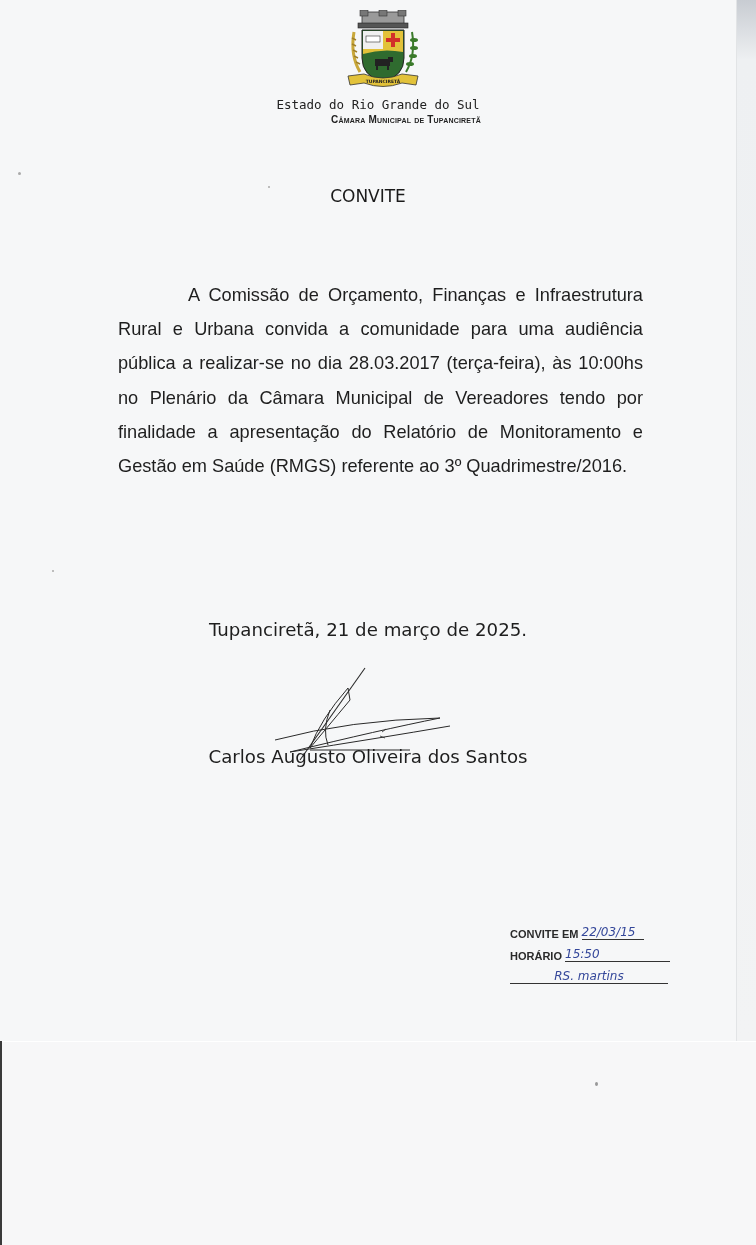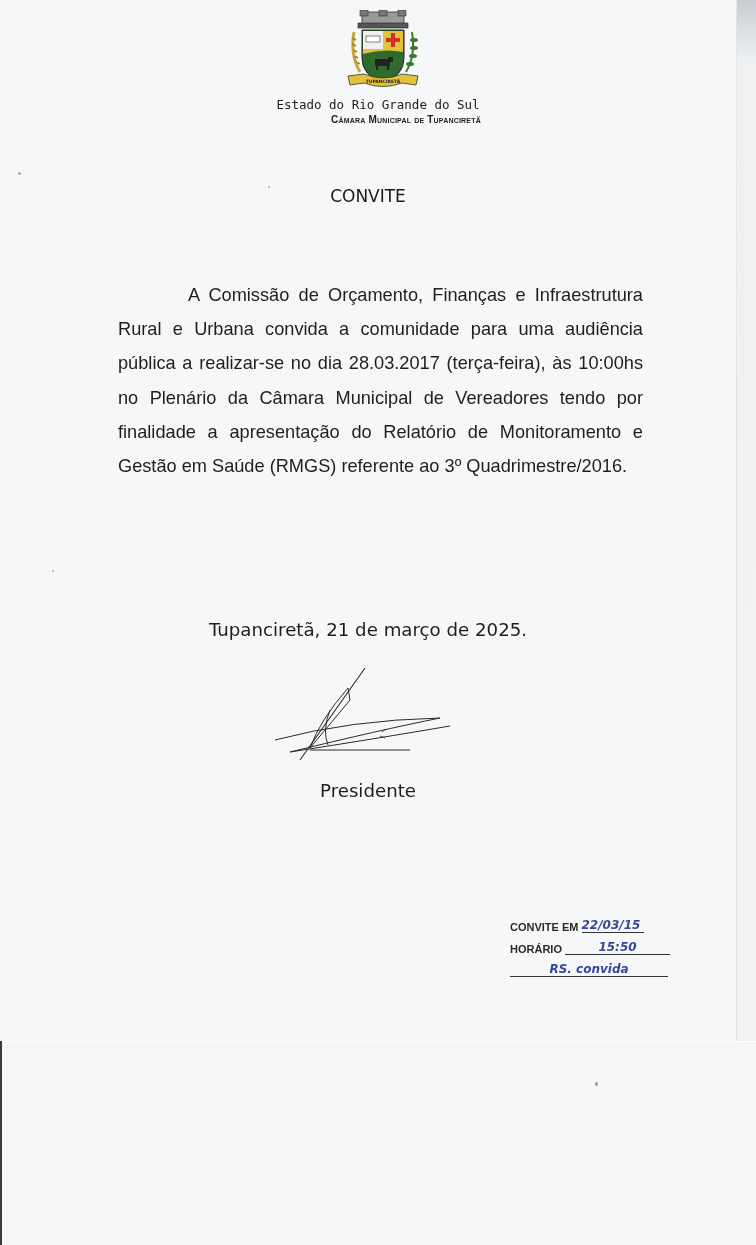--- a/index.html
+++ b/index.html
@@ -62,22 +62,22 @@
   .signer-role {
     position: absolute; left: 0; width: 736px; top: 780px; text-align: center;
     font-family: "DejaVu Sans", sans-serif; font-size: 18.2px; color: #1e1e1e;
   }
   .stamp {
     position: absolute; left: 510px; top: 918px; width: 165px; height: 70px;
     font-family: "Liberation Sans", sans-serif; font-weight: bold; font-size: 11px; color: #2a2a2a;
   }
   .stamp-row { position: absolute; left: 0; height: 18px; white-space: nowrap; }
   .stamp-row .hand {
-    font-family: "DejaVu Sans", sans-serif; font-style: italic; font-weight: bold;
-    color: #34479a; font-size: 12px; display: inline-block;
+    font-family: "DejaVu Sans", sans-serif; font-style: italic; font-weight: normal;
+    color: #34479a; font-size: 12px; display: inline-block; margin-top: 7px;
   }
   .stamp-row.r1 { top: 0; }
   .stamp-row.r2 { top: 22px; }
   .stamp-row.r3 { top: 44px; }
   .line-fill { display: inline-block; border-bottom: 1px solid #333; vertical-align: bottom; }
   .speck { position: absolute; background: #aaa; border-radius: 50%; }
 </style>
 </head>
 <body>
 
@@ -130,33 +130,33 @@
 
   <svg class="signature" viewBox="0 0 260 110">
     <path d="M135 8 L70 100" stroke="#2a2a2a" stroke-width="1.1" fill="none"></path>
     <path d="M118 28 Q90 60 80 88 Q95 70 120 40 Z" stroke="#2a2a2a" stroke-width="1" fill="none"></path>
     <path d="M45 80 Q120 60 210 58 Q150 70 60 92 Q150 78 220 66" stroke="#2a2a2a" stroke-width="1" fill="none"></path>
     <path d="M80 90 L180 90" stroke="#2a2a2a" stroke-width="1" fill="none"></path>
     <path d="M100 50 Q92 70 98 85" stroke="#2a2a2a" stroke-width="1" fill="none"></path>
     <path d="M152 72 l4 -3 M150 76 l5 2" stroke="#2a2a2a" stroke-width="0.8"></path>
   </svg>
 
-  <div class="signer-role">Presidente</div>
+  <div class="signer-name">Carlos Augusto Oliveira dos Santos</div>
 
   <div class="stamp">
     <div class="stamp-row r1">
       <span>CONVITE EM</span>
       <span class="line-fill" style="width:62px;"><span class="hand">22/03/15</span></span>
     </div>
     <div class="stamp-row r2">
       <span>HORÁRIO</span>
-      <span class="line-fill" style="width:105px; text-align:center;"><span class="hand">15:50</span></span>
+      <span class="line-fill" style="width:105px; "><span class="hand">15:50</span></span>
     </div>
     <div class="stamp-row r3">
-      <span class="line-fill" style="width:158px; text-align:center;"><span class="hand">RS. convida</span></span>
+      <span class="line-fill" style="width:158px; text-align:center;"><span class="hand">RS. martins</span></span>
     </div>
   </div>
 
   <div class="speck" style="left:18px; top:172px; width:3px; height:3px;"></div>
   <div class="speck" style="left:268px; top:186px; width:2px; height:2px;"></div>
   <div class="speck" style="left:52px; top:570px; width:2px; height:2px;"></div>
 </div>
 
 <div class="edge-strip"></div>
 <div class="lower-area"></div>

